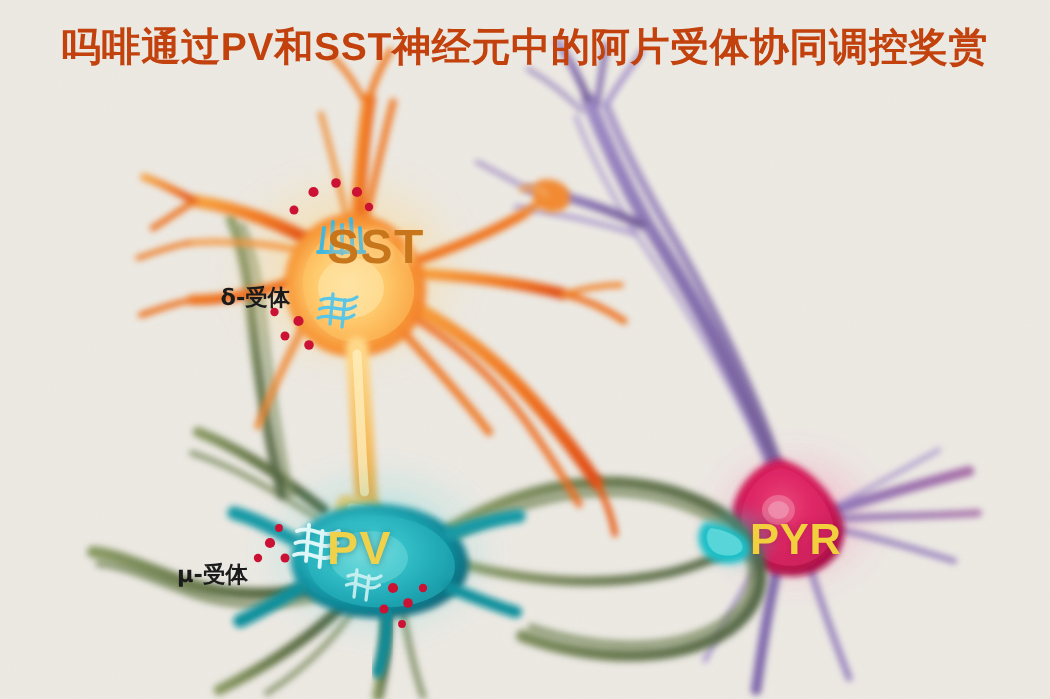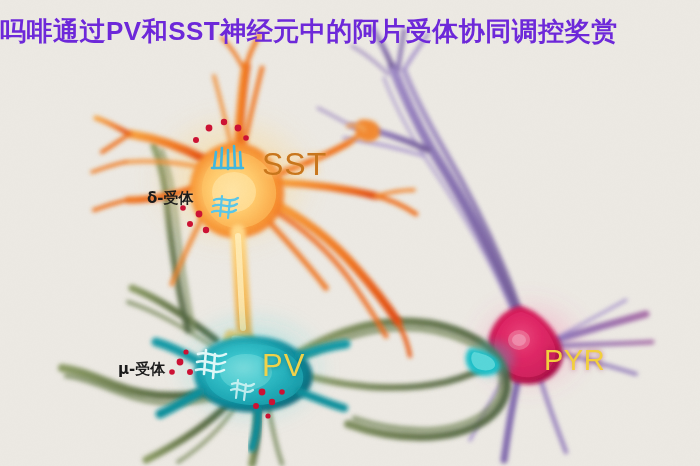--- a/index.html
+++ b/index.html
@@ -7,36 +7,36 @@
     width:700px;height:466px;overflow:hidden;
     background:#ece9e3;
     font-family:"Liberation Sans","DejaVu Sans",sans-serif;
     position:relative;
   }
   #stage{position:absolute;inset:0;width:700px;height:466px;}
   #art{position:absolute;left:0;top:0;width:700px;height:466px;}
 
   .title{
     position:absolute;left:0;top:14px;width:700px;
+    text-align:center;
     font-size:26px;
     font-weight:700;
     letter-spacing:0.5px;
-    color:#6d28d9;
+    color:#c2410c;
     font-family:"Liberation Sans","DejaVu Sans",sans-serif;
     white-space:nowrap;
     z-index:40;
   }
 
   .nlabel{
     position:absolute;
-    font-weight:400;
+    font-weight:700;
     z-index:30;
     white-space:nowrap;
     pointer-events:none;
-    margin-left:44px;
   }
   .lbl-sst{
     left:218px;top:146px;
     font-size:32px;
     color:#c8761c;
     letter-spacing:1px;
     text-shadow:0 0 6px rgba(255,214,150,.85);
   }
   .lbl-pv{
     left:218px;top:348px;
@@ -57,21 +57,21 @@
     position:absolute;
     z-index:30;
     font-size:15px;
     font-weight:700;
     color:#1b1b1b;
     white-space:nowrap;
     font-family:"DejaVu Sans","Liberation Sans",sans-serif;
     pointer-events:none;
   }
   .lbl-delta{left:147px;top:145px;margin-top:44px;}
-  .lbl-mu{left:118px;top:360px;}
+  .lbl-mu{left:118px;top:374px;}
 </style>
 </head>
 <body>
 
 <div id="stage">
 
   <svg id="art" viewBox="0 0 700 466" xmlns="http://www.w3.org/2000/svg">
     <defs>
       <radialGradient id="gSSTsoma" cx="45%" cy="50%" r="62%">
         <stop offset="0%" stop-color="#fff3c4"></stop>

